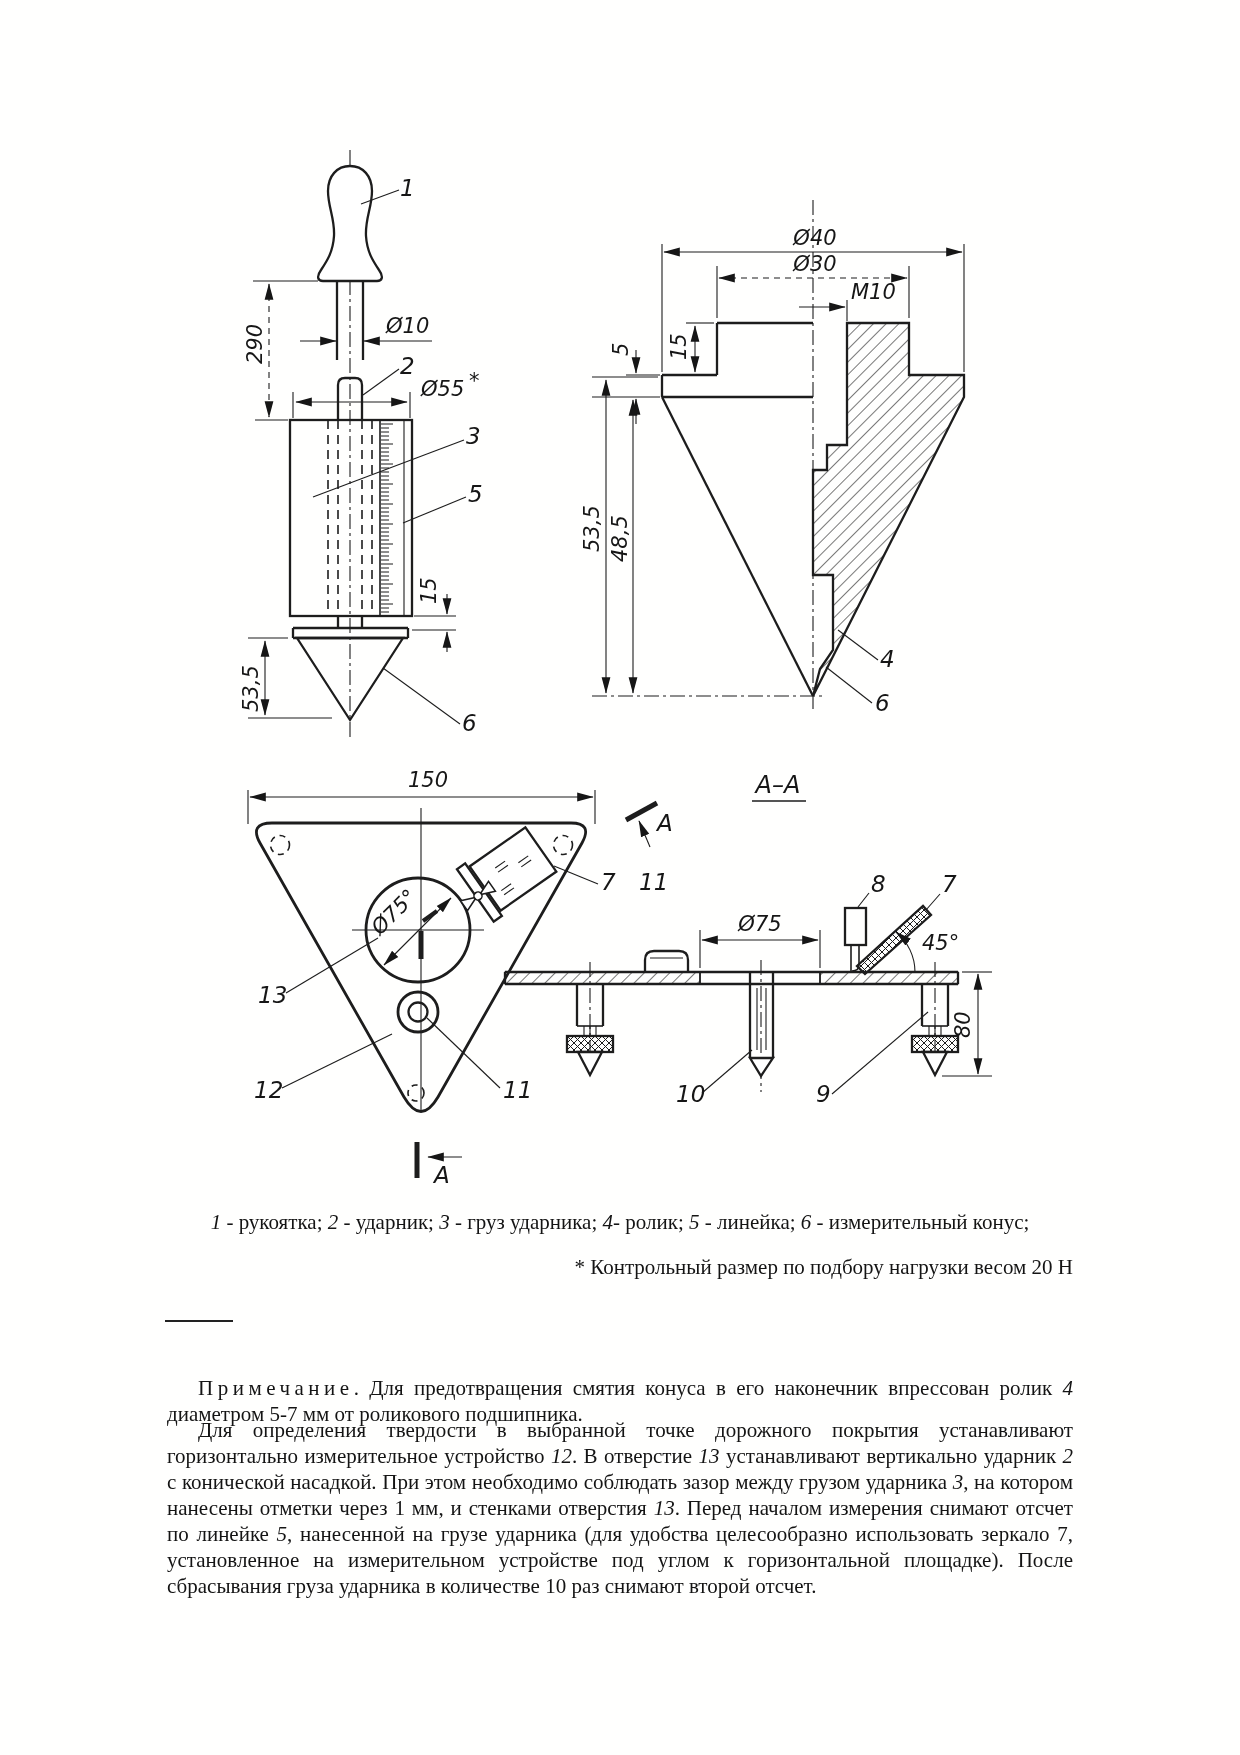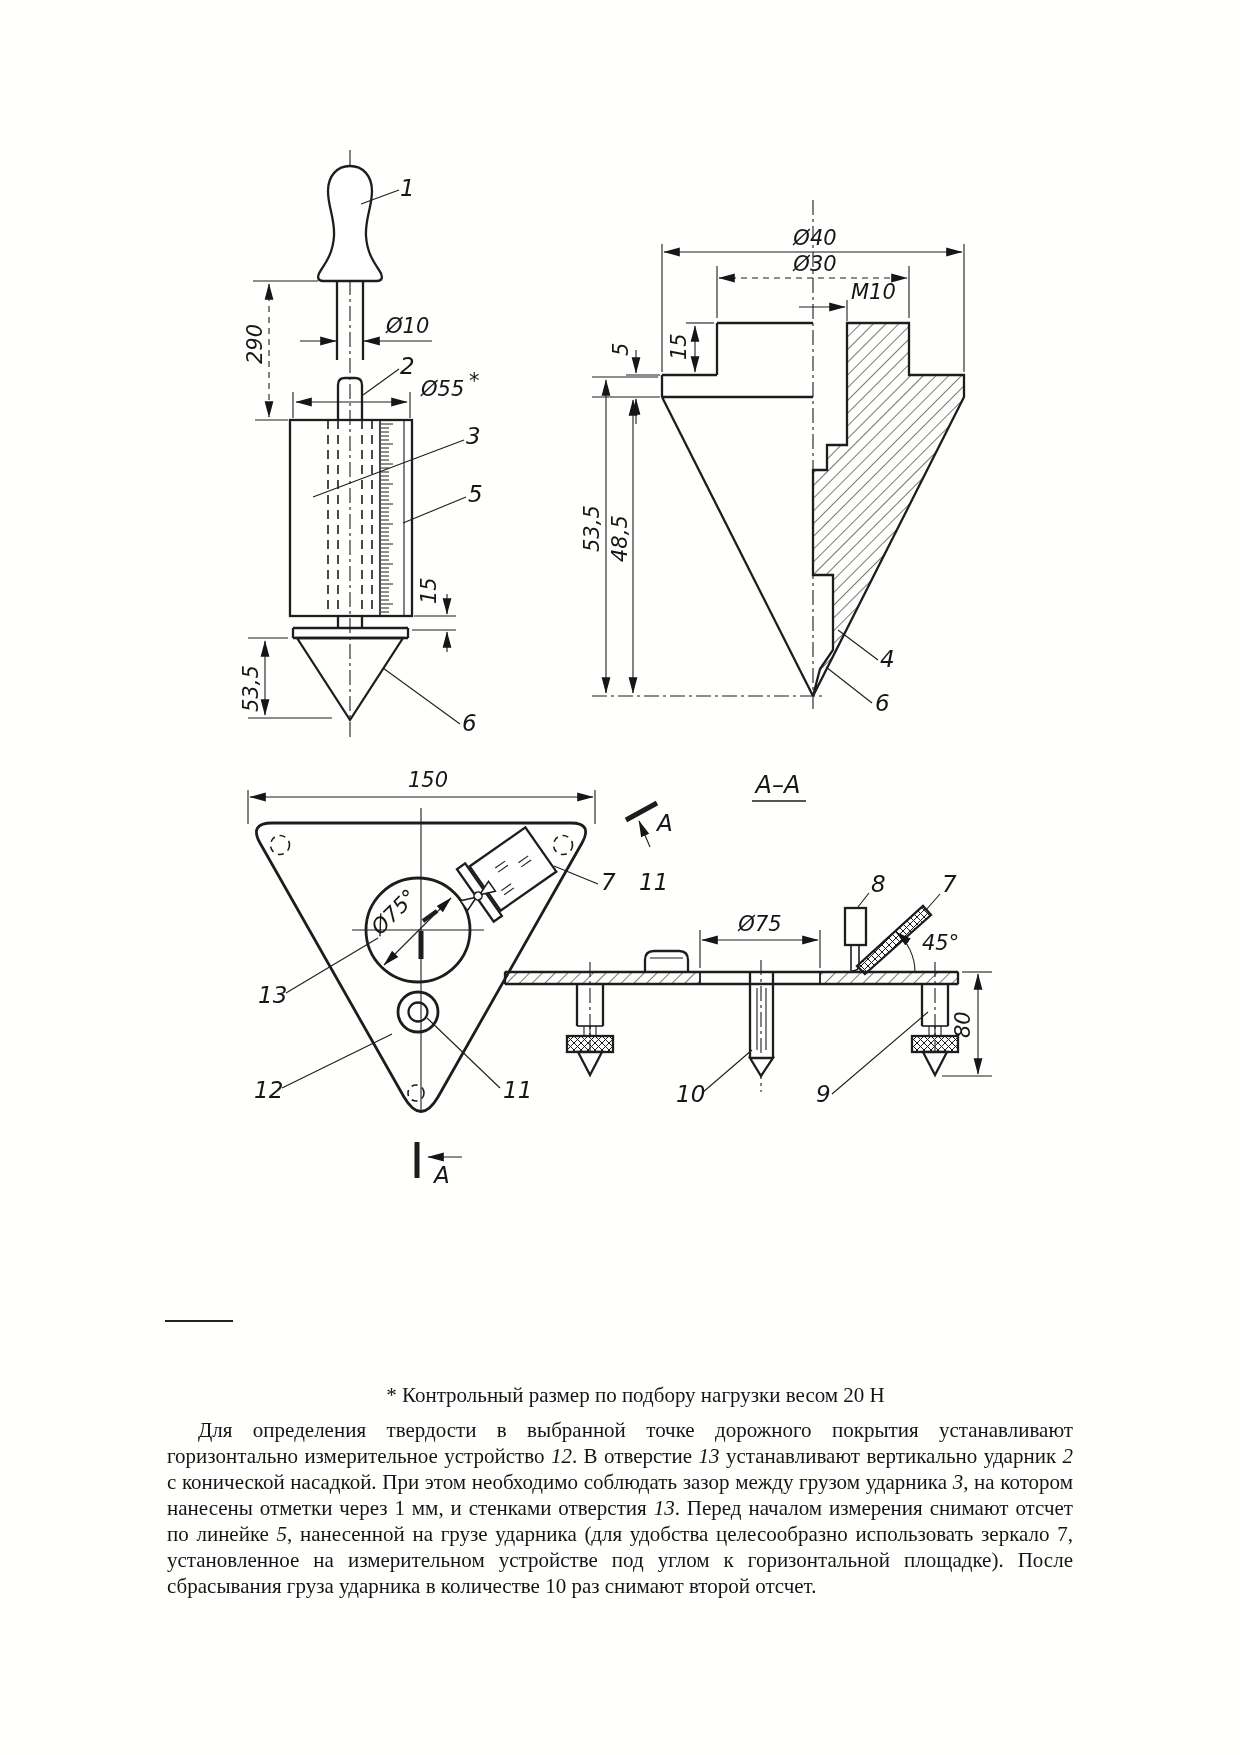--- a/index.html
+++ b/index.html
@@ -21,21 +21,21 @@
   .xfill{fill:url(#hx);stroke:#1d1d1d;}
   .mk{fill:#161616;stroke:none;}
   text.dt{font:italic 21px "DejaVu Sans",sans-serif;fill:#161616;}
   text.ref{font:italic 23px "DejaVu Sans",sans-serif;fill:#161616;}
   #ruler-ticks line{stroke:#1d1d1d;stroke-width:1px;}
   
   .caption{position:absolute;left:120px;top:1210px;width:1000px;text-align:center;
            font-size:21px;line-height:25.5px;}
   .rule{position:absolute;left:165px;top:1320px;width:68px;border-top:2px solid #222;}
   .docblock{position:absolute;left:167px;width:906px;font-size:21px;line-height:26px;text-align:justify;}
-  .footnote{top:1382px;text-align:center;}
+  .footnote{top:1254px;text-align:right;}
   .note{top:1354px;text-indent:31px;}
   .bodytext{top:1396px;text-indent:31px;}
   .indent{display:inline-block;width:31px;}
   .it{font-style:italic;}
   .sp{letter-spacing:4.5px;}
 </style>
 </head>
 <body>
 
 <div class="page">
@@ -398,21 +398,23 @@
     <g>
       <line class="ol s1" x1="962" y1="972" x2="992" y2="972"></line>
       <line class="ol s1" x1="942" y1="1076" x2="992" y2="1076"></line>
       <line class="ol s1" x1="978" y1="974" x2="978" y2="1074" marker-start="url(#arr)" marker-end="url(#arr)"></line>
     </g>
     <text class="dt" transform="translate(970,1038) rotate(-90)">80</text>
   </g>
 </svg>
 
 <div class="caption">
+  <div><span class="it">1</span><span> - рукоятка; </span><span class="it">2</span><span> - ударник; </span><span class="it">3</span><span> - груз ударника; </span><span class="it">4</span><span>- ролик; </span><span class="it">5</span><span> - линейка; </span><span class="it">6</span><span> - измерительный конус;</span></div>
 </div>
 
 <div class="rule"></div>
 <div class="docblock footnote"><span class="indent"></span><span>* Контрольный размер по подбору нагрузки весом 20 Н</span></div>
 
+<p class="docblock note"><span class="sp">Примечание</span><span>. Для предотвращения смятия конуса в его наконечник впрессован ролик </span><span class="it">4</span><span> диаметром 5-7 мм от роликового подшипника.</span></p>
 
 <p class="docblock bodytext"><span>Для определения твердости в выбранной точке дорожного покрытия устанавливают горизонтально измерительное устройство </span><span class="it">12</span><span>. В отверстие </span><span class="it">13</span><span> устанавливают вертикально ударник </span><span class="it">2</span><span> с конической насадкой. При этом необходимо соблюдать зазор между грузом ударника </span><span class="it">3</span><span>, на котором нанесены отметки через 1 мм, и стенками отверстия </span><span class="it">13</span><span>. Перед началом измерения снимают отсчет по линейке </span><span class="it">5</span><span>, нанесенной на грузе ударника (для удобства целесообразно использовать зеркало 7, установленное на измерительном устройстве под углом к горизонтальной площадке). После сбрасывания груза ударника в количестве 10 раз снимают второй отсчет.</span></p>
 
 </div>
 
 </body></html>

